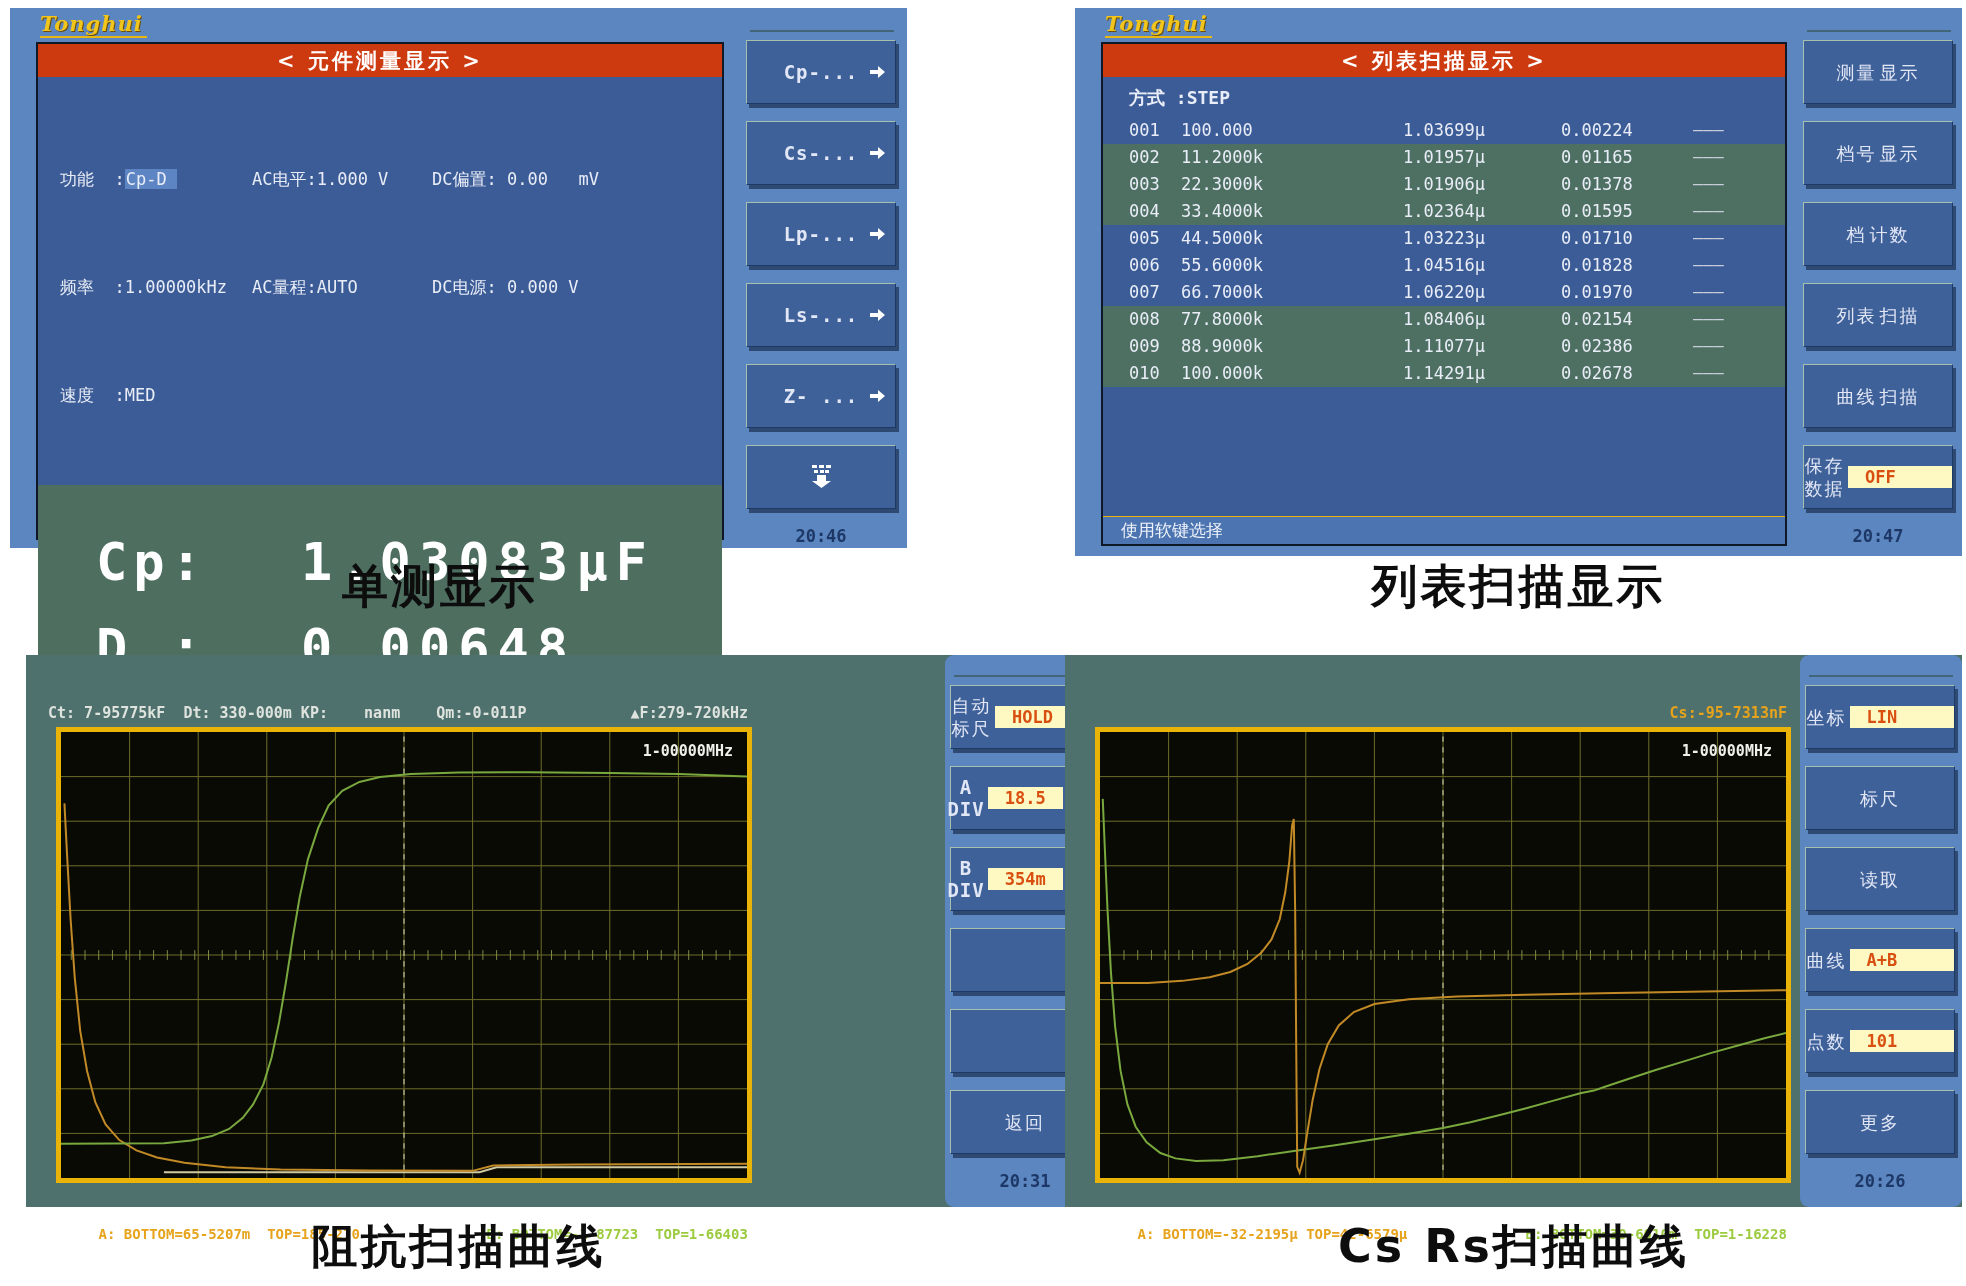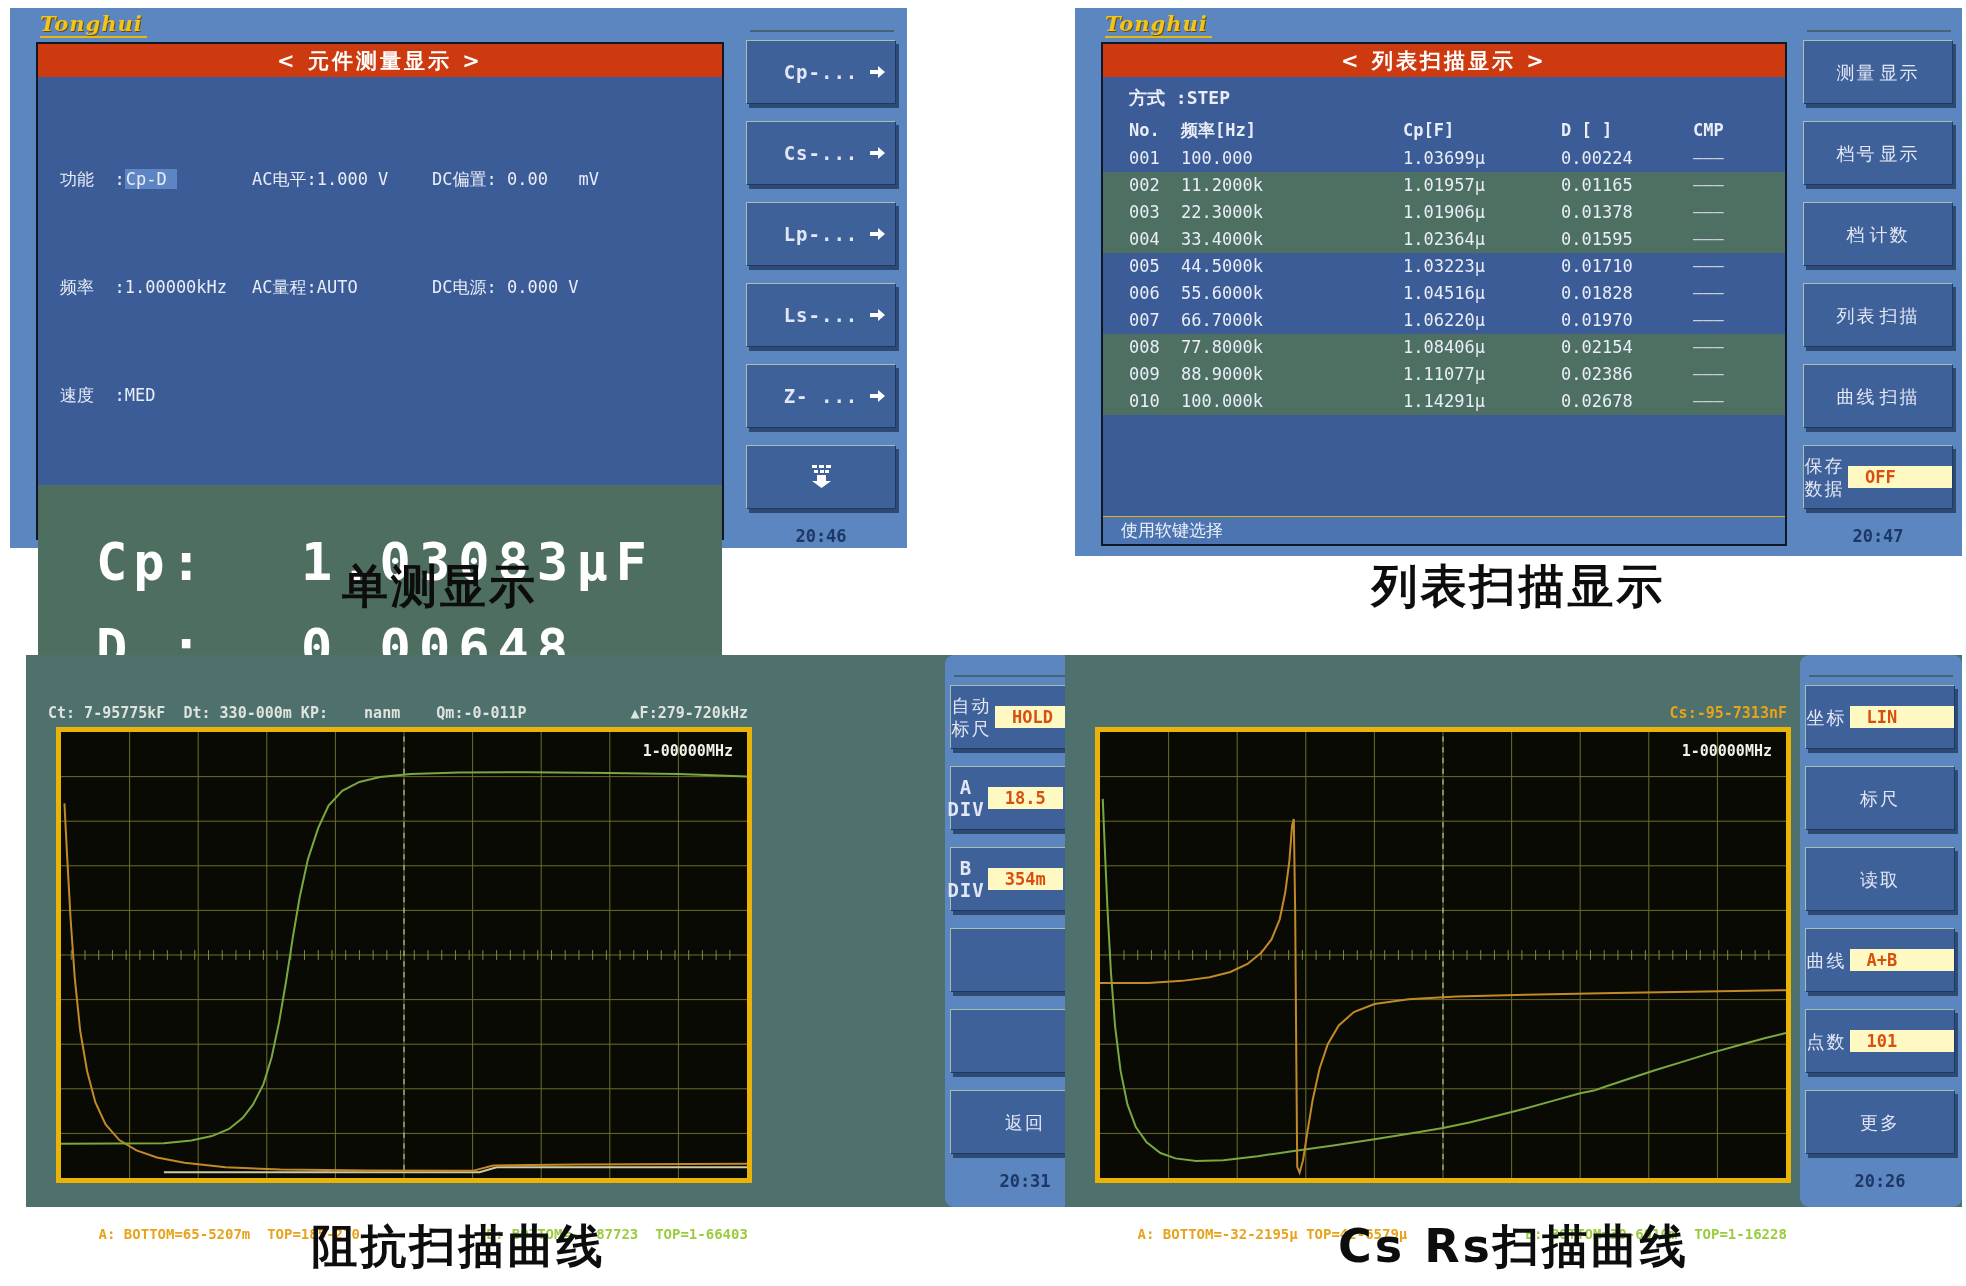--- a/index.html
+++ b/index.html
@@ -207,27 +207,20 @@
     </button>
     <div class="time">20:46</div>
   </div>
 </section>
 
 <section class="panel lcd-panel" id="panel-list">
   <div class="logo">Tonghui</div>
   <div class="screen">
     <div class="titlebar">&lt; 列表扫描显示 &gt;</div>
     <div class="mode-row">方式 :STEP</div>
-    <div class="thead">
-      <span>No.</span>
-      <span>频率[Hz]</span>
-      <span>Cp[F]</span>
-      <span>D [ ]</span>
-      <span>CMP</span>
-    </div>
     <div>
 
         <div class="trow blue">
           <span>001</span>
           <span>100.000</span>
           <span>1.03699μ</span>
           <span>0.00224</span>
           <span class="cmp">———</span>
         </div>
 

